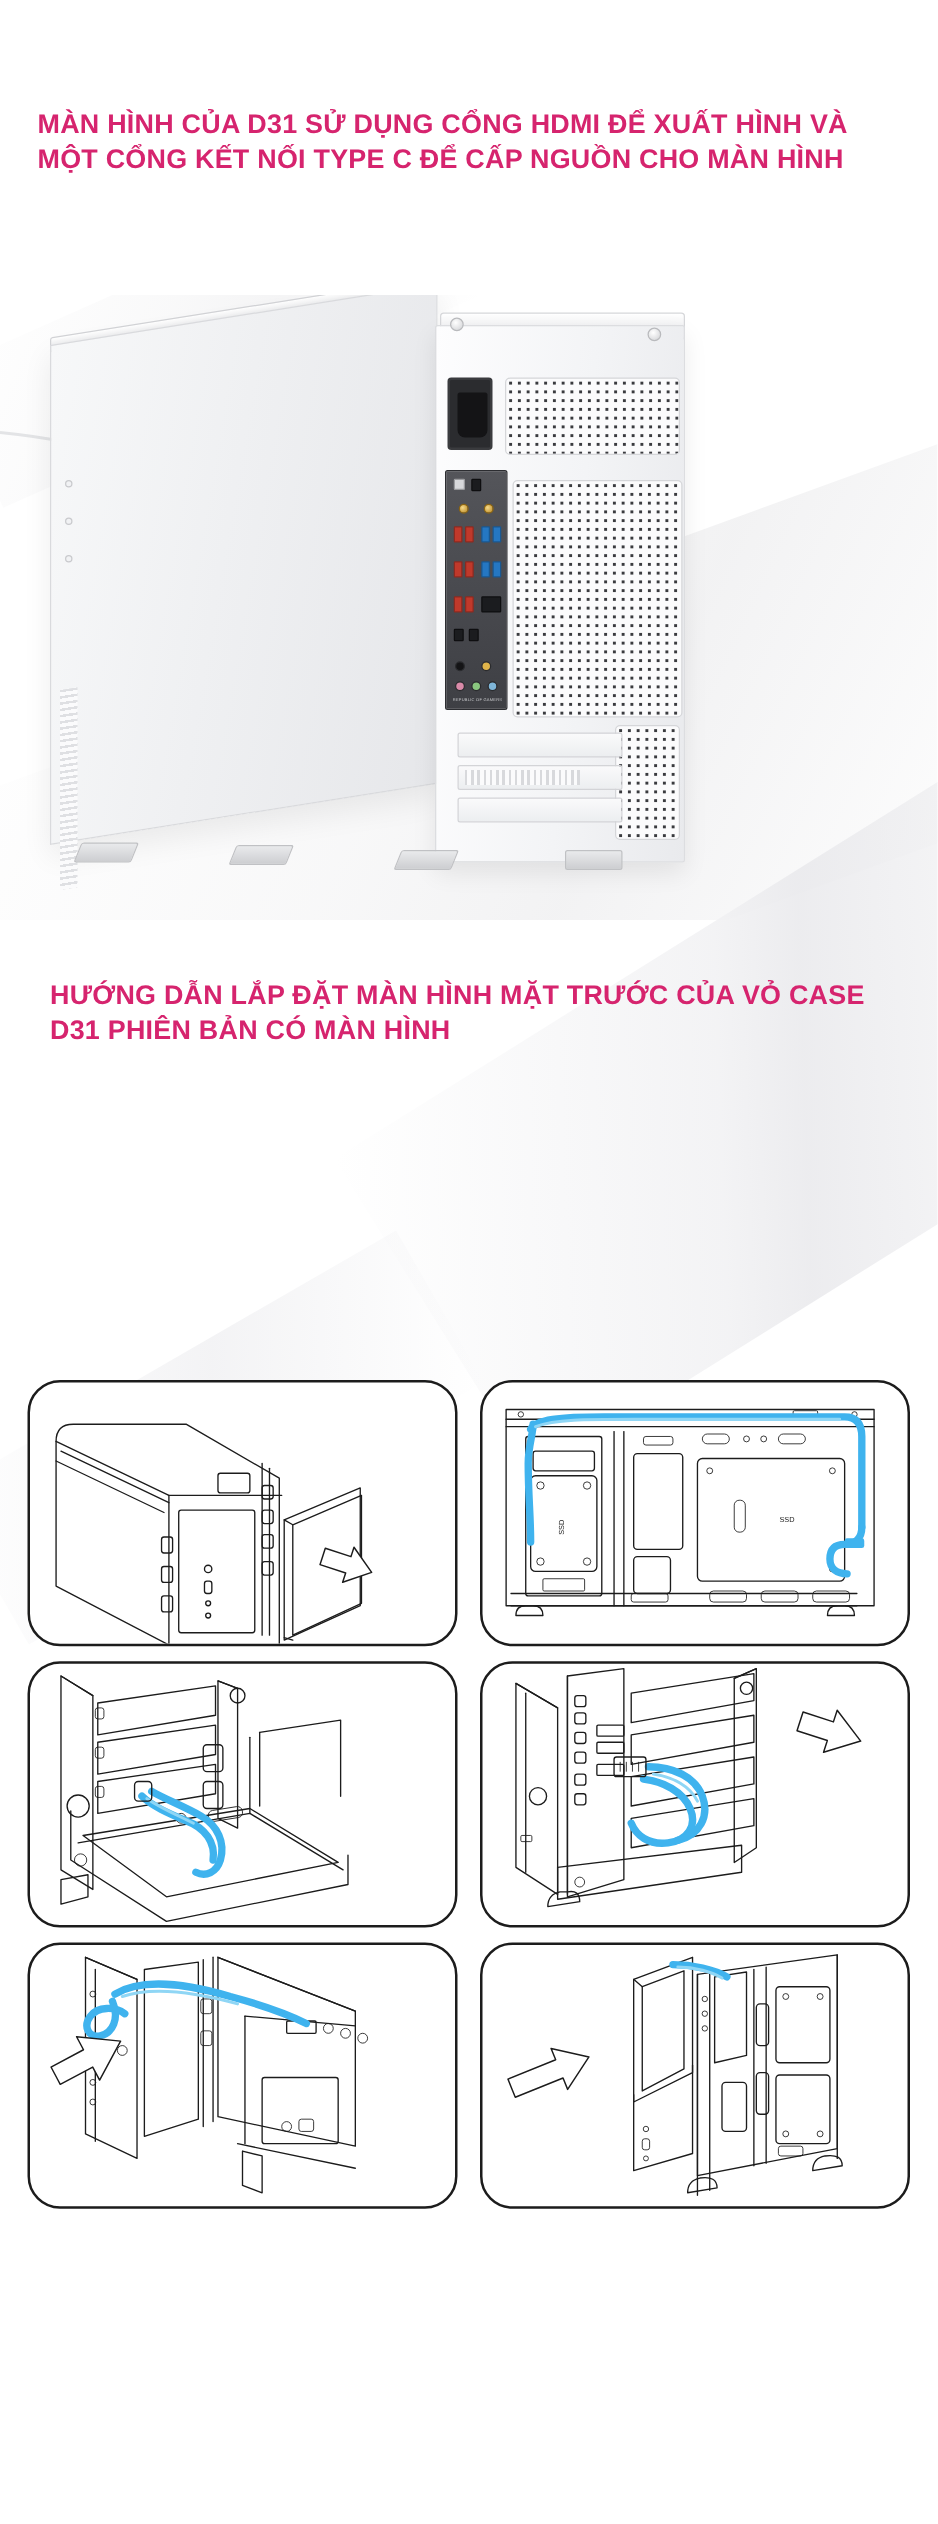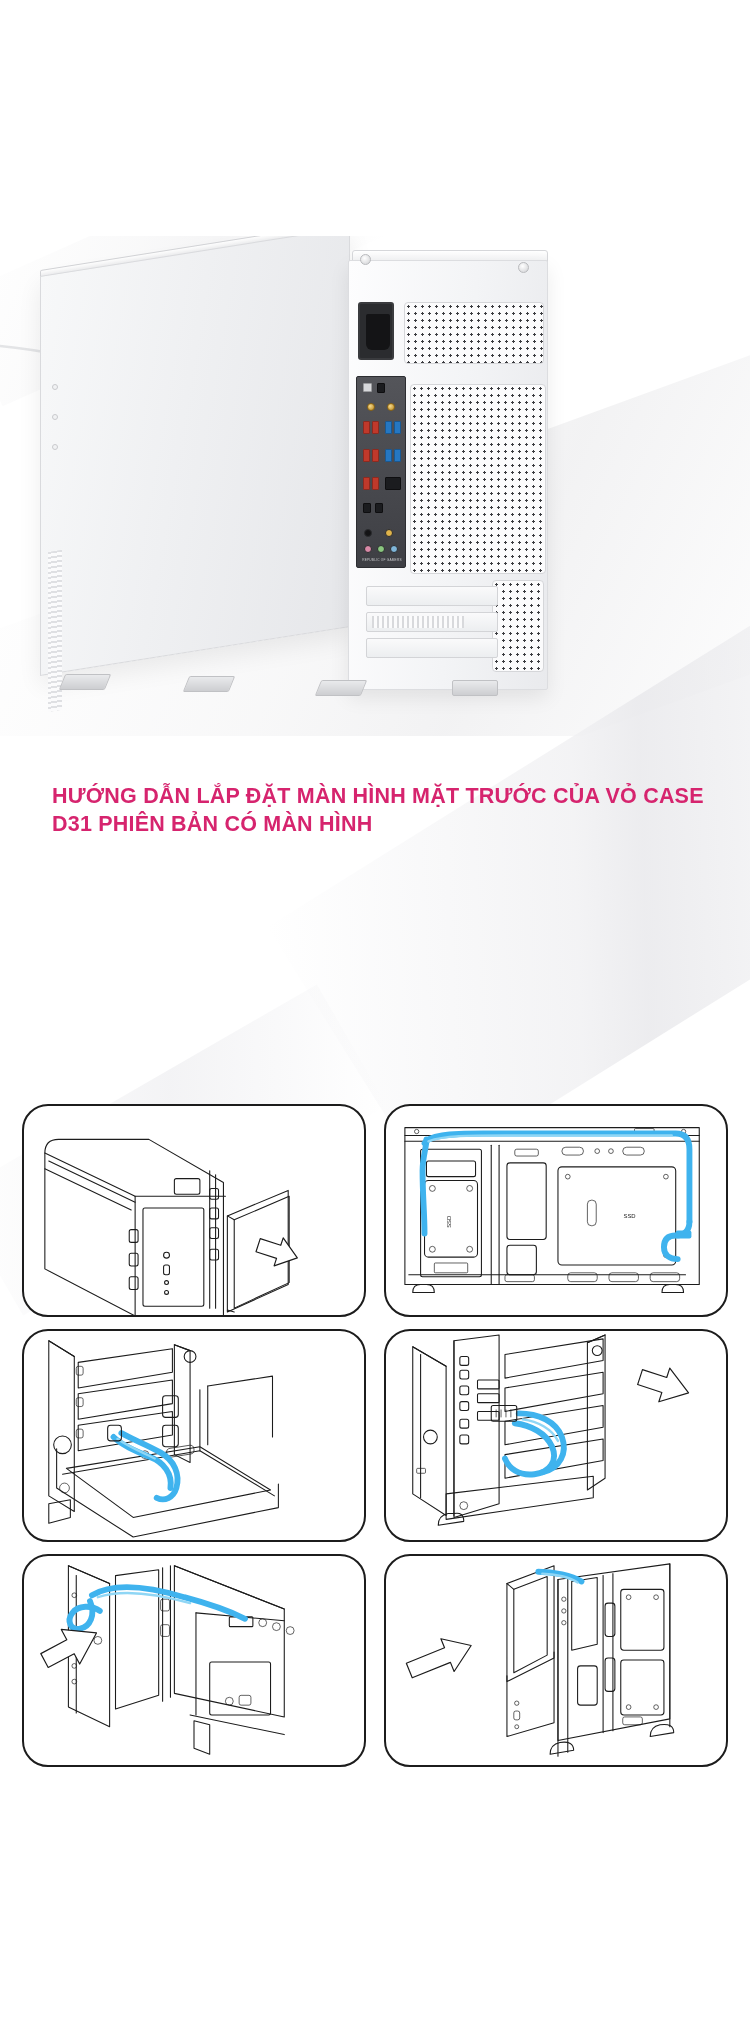--- a/index.html
+++ b/index.html
@@ -22,21 +22,21 @@
     letter-spacing: 0.2px;
     line-height: 1.30;
     text-transform: uppercase;
   }
   #heading-1 {
     left: 30px; top: 86px; width: 650px;
     font-size: 21.5px;
     color: #d6246e;
   }
   #heading-2 {
-    left: 52px; top: 783px; width: 660px;
+    left: 40px; top: 783px; width: 660px;
     font-size: 21.5px;
     color: #d6246e;
   }
 
   
   #hero {
     position: absolute;
     left: 0; top: 236px; width: 750px; height: 500px;
     background: #ffffff;
     overflow: hidden;
@@ -232,20 +232,21 @@
   .cable { fill:none; stroke:#3fb3ee; stroke-width:6; stroke-linecap:round; stroke-linejoin:round; }
   .cable-in { fill:none; stroke:#8fd6f5; stroke-width:2.4; stroke-linecap:round; stroke-linejoin:round; }
   .arrow-out { fill:#ffffff; stroke:#1c1c1c; stroke-width:1.2; stroke-linejoin:round; }
   .panel-label { font-family:"Liberation Sans", sans-serif; font-size:6px; fill:#1c1c1c; }
 </style>
 </head>
 <body>
 
 <div class="page">
 
+  <div class="heading" id="heading-1">MÀN HÌNH CỦA D31 SỬ DỤNG CỔNG HDMI ĐỂ XUẤT HÌNH VÀ MỘT CỔNG KẾT NỐI TYPE C ĐỂ CẤP NGUỒN CHO MÀN HÌNH</div>
 
   <div id="hero">
 
     <div class="wedge" id="hero-wedge-a"></div>
     <div class="wedge" id="hero-wedge-b"></div>
 
     <svg id="cable-svg" viewBox="0 0 750 500">
       <path d="M0 110 C 80 118, 150 140, 205 178" fill="none" stroke="#e3e4e6" stroke-width="2.5"></path>
 
       <path d="M392 256 C 430 258, 452 272, 455 300 C 458 330, 450 352, 452 372 C 454 392, 462 404, 470 416" fill="none" stroke="#2a2a2c" stroke-width="7" stroke-linecap="round"></path>

